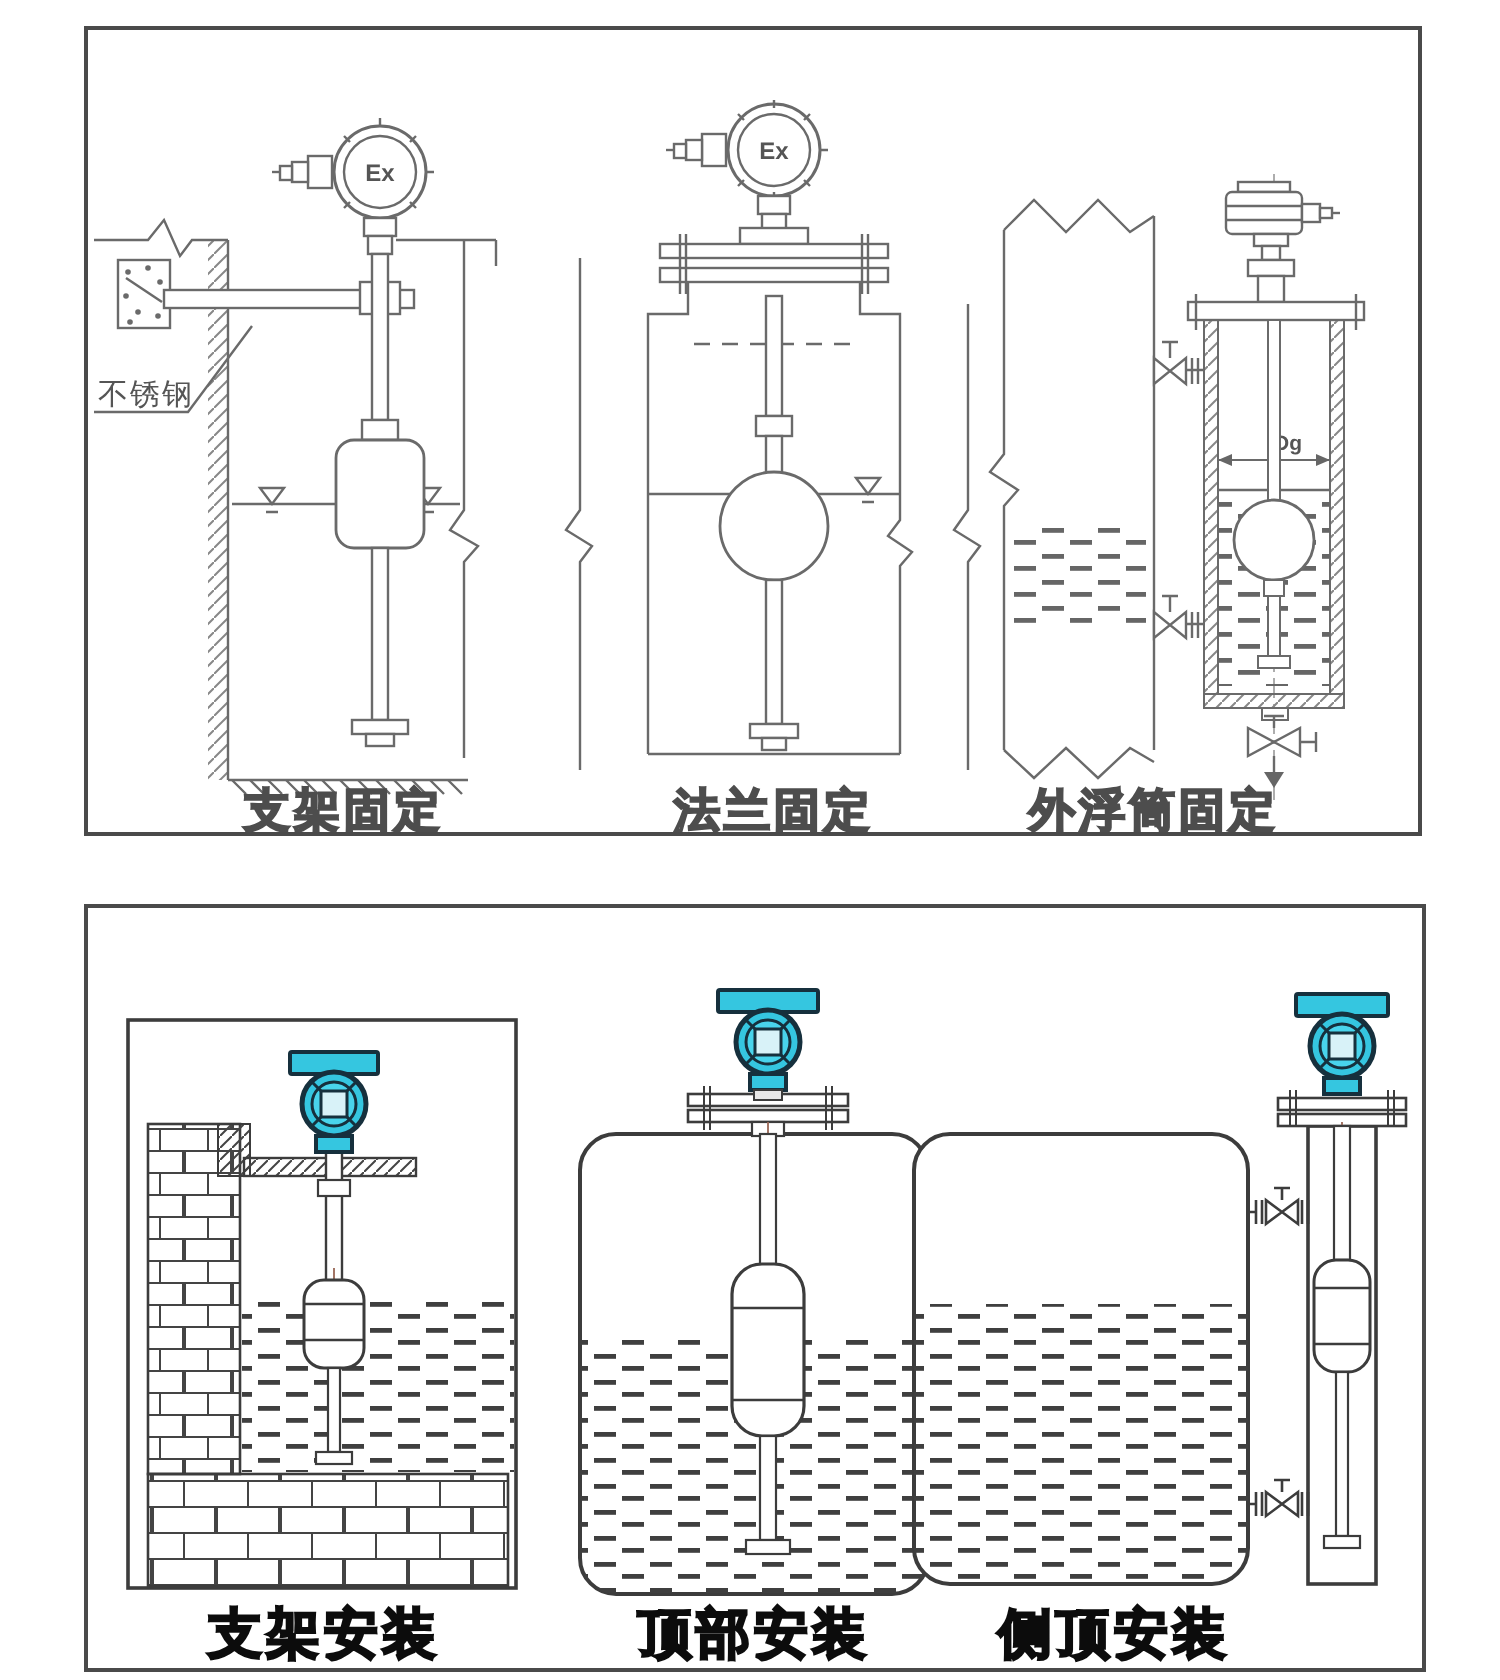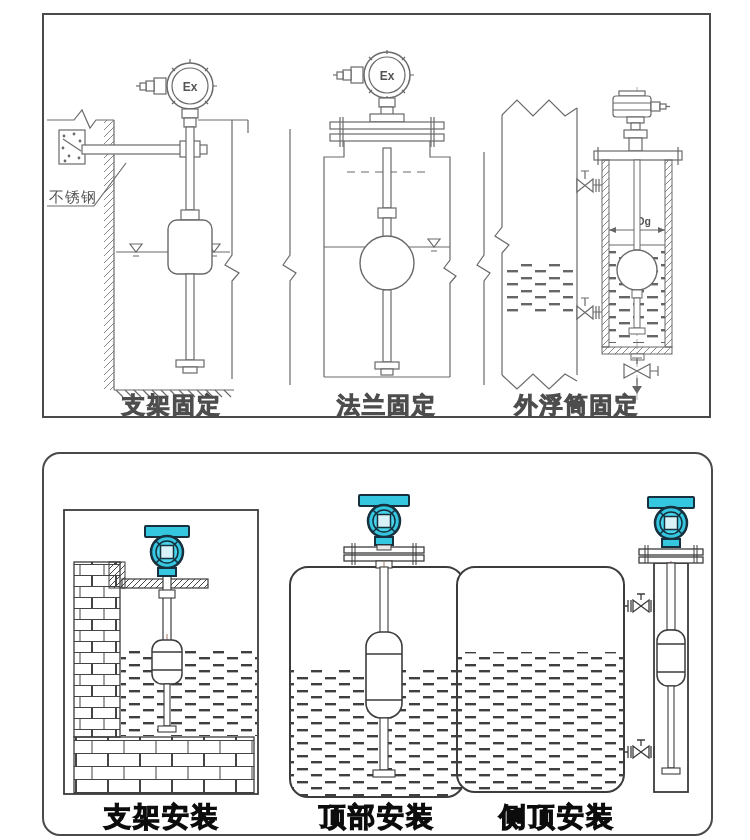--- a/index.html
+++ b/index.html
@@ -2,21 +2,21 @@
 <html><head>
 <meta charset="utf-8">
 <style>
   html,body{margin:0;padding:0;}
   body{
     width:750px;height:840px;background:#ffffff;position:relative;
     font-family:"Liberation Sans", sans-serif;overflow:hidden;
   }
   .panel{position:absolute;border:2px solid #4a4a4a;background:#ffffff;}
   #panel-top{left:42px;top:13px;width:665px;height:401px;}
-  #panel-bottom{left:42px;top:452px;width:667px;height:380px;border-radius:18px;}
+  #panel-bottom{left:42px;top:452px;width:667px;height:380px;}
   .panel svg{position:absolute;left:0;top:0;width:100%;height:100%;}
   
   .cap-outline{
     font-family:"Liberation Sans", sans-serif;font-size:23px;font-weight:bold;
     fill:#ffffff;stroke:#4d4d4d;stroke-width:1.1px;letter-spacing:2px;text-anchor:middle;
   }
   .cap-bold{
     font-family:"Liberation Sans", sans-serif;font-size:27px;font-weight:bold;
     fill:#0c0c0c;stroke:#0c0c0c;stroke-width:1.2px;letter-spacing:2px;text-anchor:middle;
   }

